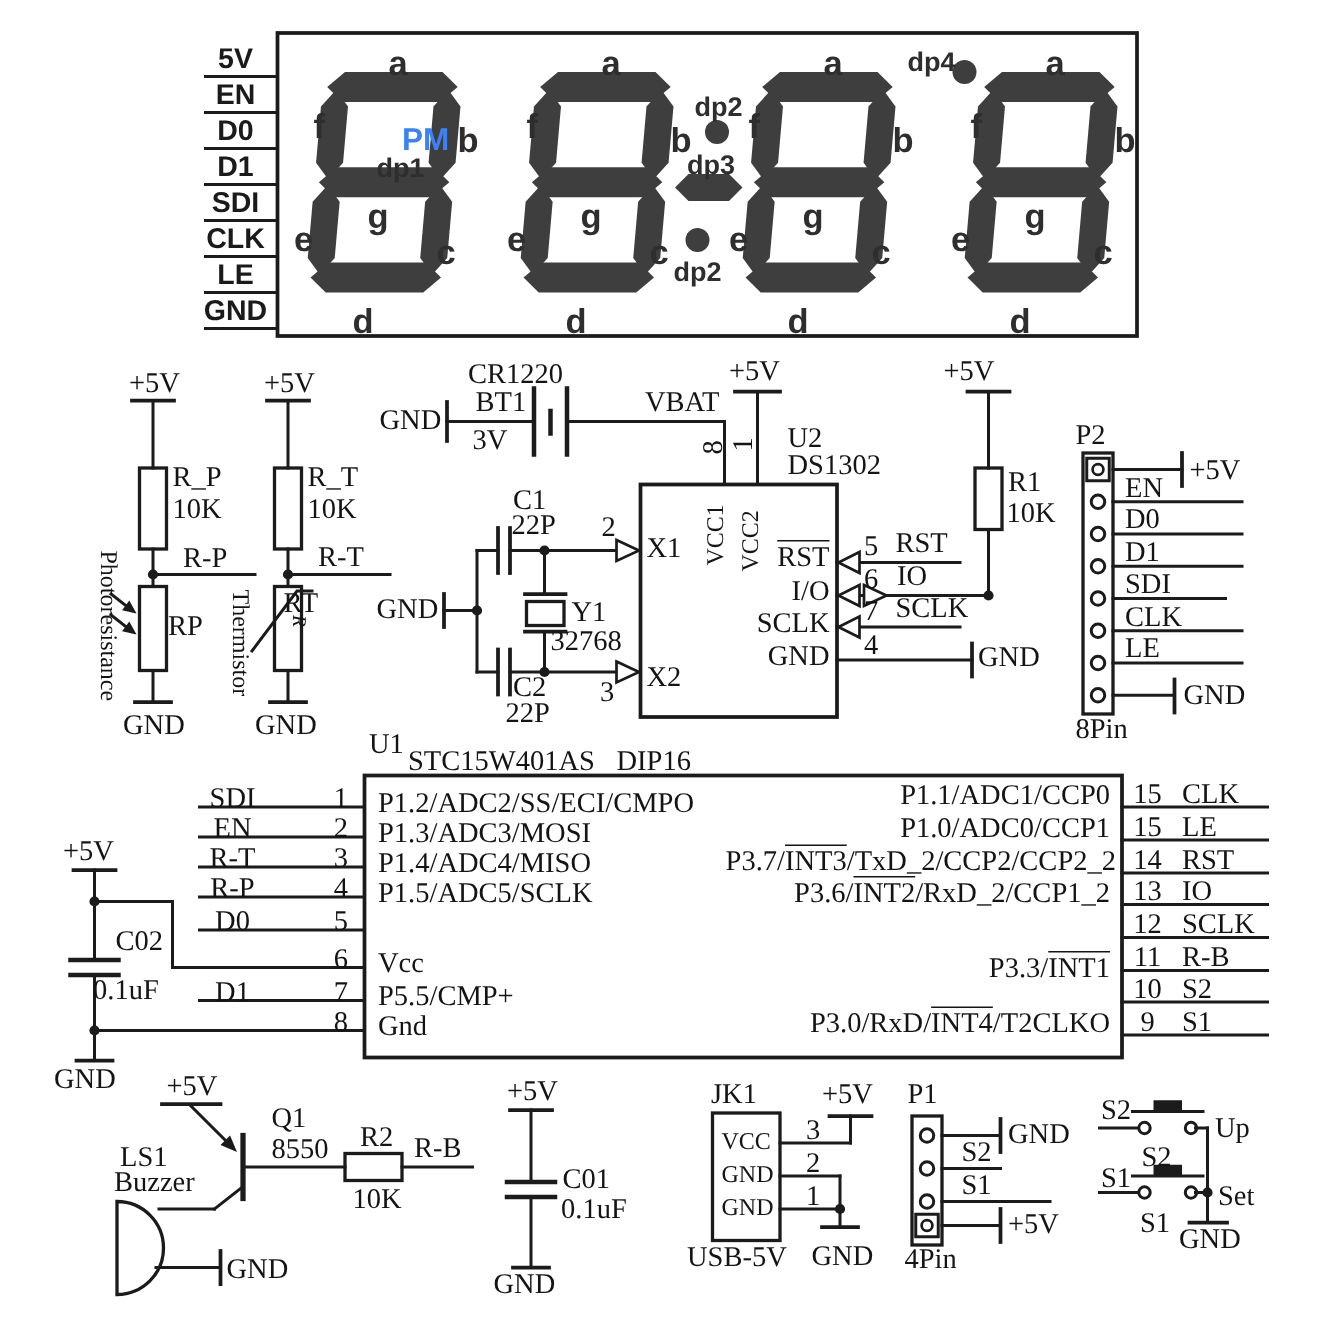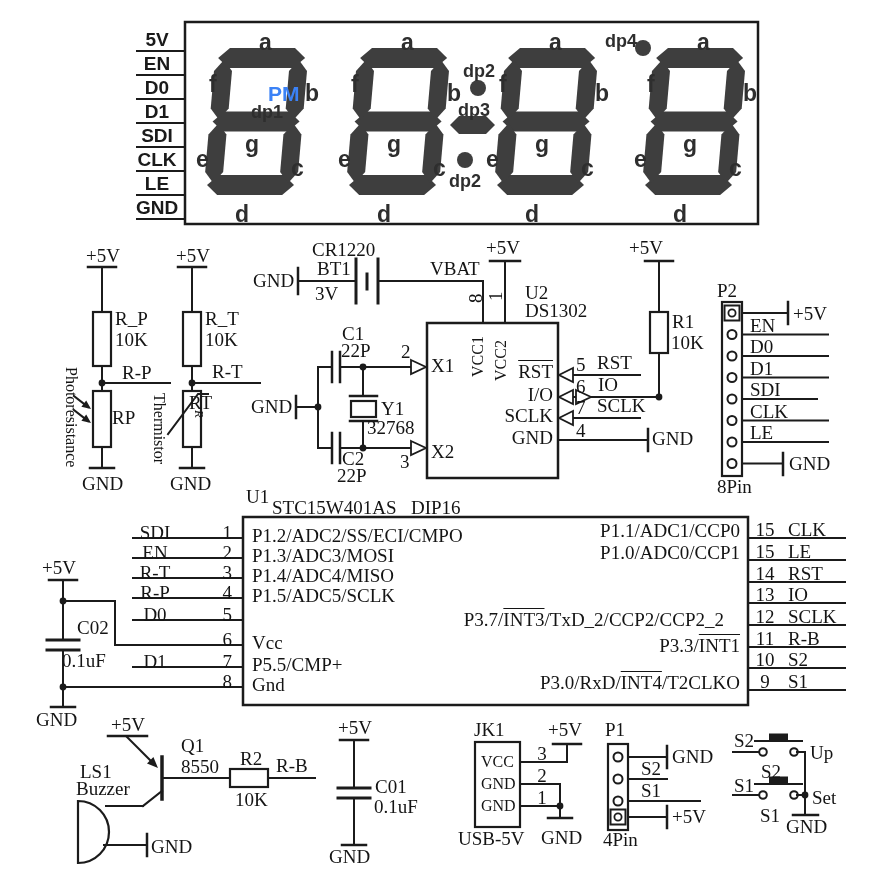--- a/index.html
+++ b/index.html
@@ -466,23 +466,24 @@
       <span class="lbl rt" style="left: 206px; top: 672px; width: 26px;">8</span>
       <span class="lbl " style="left: 252px; top: 675px;">Gnd</span>
       <span class="lbl ctr" style="left: 752px; top: 520px; width: 26px;">15</span>
       <span class="lbl " style="left: 788px; top: 520px;">CLK</span>
       <span class="lbl rt" style="left: 440px; top: 521px; width: 300px;">P1.1/ADC1/CCP0</span>
       <span class="lbl ctr" style="left: 752px; top: 542px; width: 26px;">15</span>
       <span class="lbl " style="left: 788px; top: 542px;">LE</span>
       <span class="lbl rt" style="left: 440px; top: 543px; width: 300px;">P1.0/ADC0/CCP1</span>
       <span class="lbl ctr" style="left: 752px; top: 564px; width: 26px;">14</span>
       <span class="lbl " style="left: 788px; top: 564px;">RST</span>
-      <span class="lbl rt" style="left: 424px; top: 565px; width: 300px; margin-top: 45px;">P3.7/<span class="ov">INT3</span>/TxD_2/CCP2/CCP2_2</span>
+      <span class="lbl rt" style="left: 444px; top: 565px; width: 300px;">P3.7/<span class="ov">INT3</span>/TxD_2/CCP2/CCP2_2</span>
       <span class="lbl ctr" style="left: 752px; top: 585px; width: 26px;">13</span>
       <span class="lbl " style="left: 788px; top: 585px;">IO</span>
+      <span class="lbl rt" style="left: 440px; top: 586px; width: 300px;">P3.6/<span class="ov">INT2</span>/RxD_2/CCP1_2</span>
       <span class="lbl ctr" style="left: 752px; top: 607px; width: 26px;">12</span>
       <span class="lbl " style="left: 788px; top: 607px;">SCLK</span>
       <span class="lbl rt" style="left: 440px; top: 636px; width: 300px;">P3.3/<span class="ov">INT1</span></span>
       <span class="lbl ctr" style="left: 752px; top: 629px; width: 26px;">11</span>
       <span class="lbl " style="left: 788px; top: 629px;">R-B</span>
       <span class="lbl ctr" style="left: 752px; top: 650px; width: 26px;">10</span>
       <span class="lbl " style="left: 788px; top: 650px;">S2</span>
       <span class="lbl ctr" style="left: 752px; top: 672px; width: 26px;">9</span>
       <span class="lbl " style="left: 788px; top: 672px;">S1</span>
       <span class="lbl rt" style="left: 440px; top: 673px; width: 300px;">P3.0/RxD/<span class="ov">INT4</span>/T2CLKO</span>

